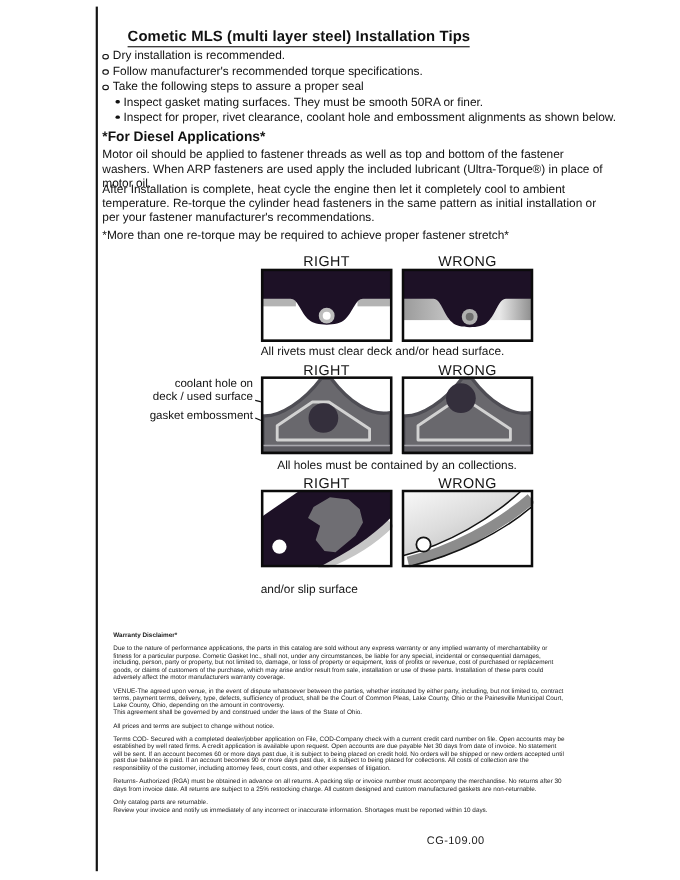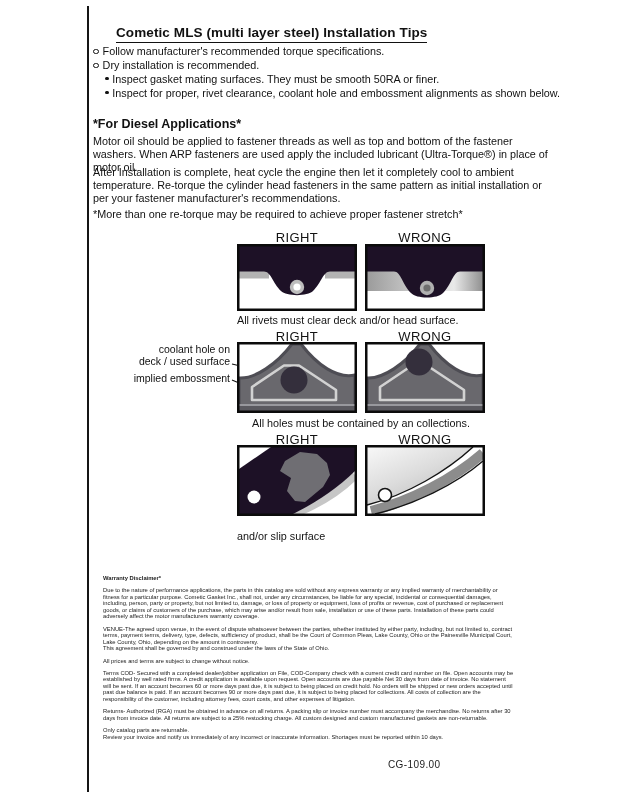--- a/index.html
+++ b/index.html
@@ -44,25 +44,29 @@
 </head>
 <body>
 
 <div class="abs spine"></div>
 
 <div class="abs title">Cometic MLS (multi layer steel) Installation Tips</div>
 
 <div class="abs bullets">
   <div class="b-row">
     <span class="b-mark"></span>
-    <span>Follow manufacturer's recommended torque specifications.</span>
+    <span>Dry installation is recommended.</span>
   </div>
   <div class="b-row">
     <span class="b-mark"></span>
-    <span>Dry installation is recommended.</span>
+    <span>Follow manufacturer's recommended torque specifications.</span>
+  </div>
+  <div class="b-row">
+    <span class="b-mark"></span>
+    <span>Take the following steps to assure a proper seal</span>
   </div>
   <div class="sb-row">
     <span class="sb-mark"></span>
     <span>Inspect gasket mating surfaces.  They must be smooth 50RA or finer.</span>
   </div>
   <div class="sb-row">
     <span class="sb-mark"></span>
     <span>Inspect for proper, rivet clearance, coolant hole and embossment alignments as shown below.</span>
   </div>
 </div>
@@ -107,21 +111,21 @@
 <div class="abs cap" style="left:237px;top:314px;">All rivets must clear deck and/or head surface.</div>
 
 <div class="abs rw" style="left:237px;top:329px;">RIGHT</div>
 <div class="abs rw" style="left:365px;top:329px;">WRONG</div>
 
 <div class="abs sidelab" style="top:344px;">
   <span>coolant hole on</span><br>
   <span>deck / used surface</span>
 </div>
 <div class="abs sidelab" style="top:373px;">
-  <span>implied embossment</span>
+  <span>gasket embossment</span>
 </div>
 <svg class="abs" style="left:230px;top:355px;" width="80" height="45" viewBox="0 0 80 45">
   <line x1="2" y1="9" x2="60" y2="23" stroke="#111" stroke-width="1.1"></line>
   <line x1="2" y1="25" x2="33" y2="38" stroke="#111" stroke-width="1.1"></line>
 </svg>
 
 <div class="abs" style="left:237px;top:342px;">
   <svg class="panel" width="120" height="71" viewBox="0 0 120 71">
     <rect width="120" height="71" fill="#ffffff"></rect>
     <path d="M2 71 V36 C18 37 40 22 55 2 L64 2 C80 23 100 37 118 33 V71 Z" fill="#69686d" stroke="#4e4d54" stroke-width="3"></path>

